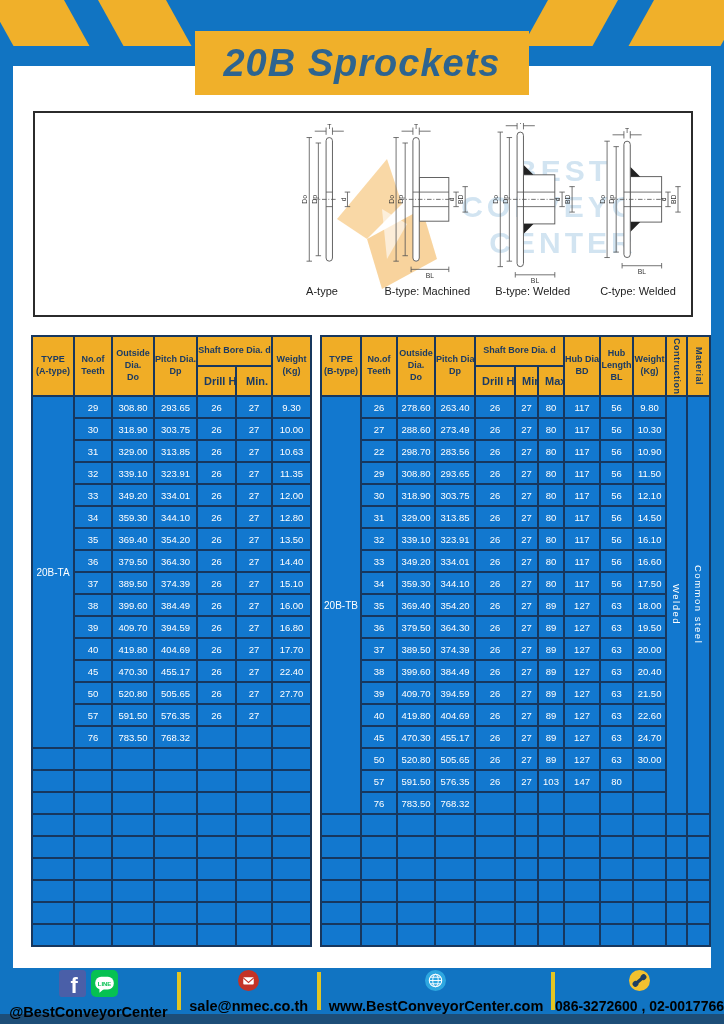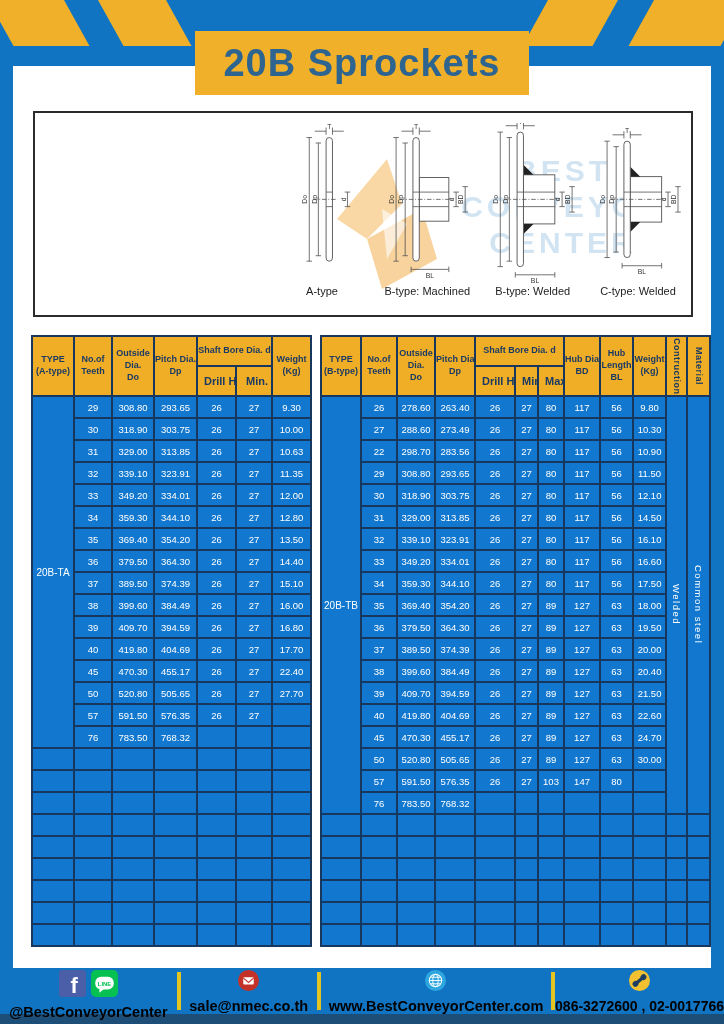--- a/index.html
+++ b/index.html
@@ -8,21 +8,21 @@
   
   .top-band{position:absolute;left:0;top:0;width:724px;height:66px;background:#1174c2;overflow:hidden;}
   .stripe{position:absolute;top:0;height:46px;background:#f0b02a;}
   .sL{transform:skewX(29deg);transform-origin:0 0;}
   .sR{transform:skewX(-29deg);transform-origin:0 0;}
   .st1{left:-12px;width:76px;} .st2{left:98px;width:68px;}
   .st3{left:548px;width:70px;} .st4{left:654px;width:92px;}
   .page-white{position:absolute;left:13px;top:66px;width:698px;height:902px;background:#ffffff;}
   
   .banner{position:absolute;left:195px;top:31px;width:334px;height:64px;background:#f0b02a;
-          display:flex;align-items:center;justify-content:center;z-index:6;}
+          display:flex;align-items:center;justify-content:center;z-index:6;font-style:italic;}
   .banner span{font-size:38px;font-weight:bold;color:#2d6490;letter-spacing:1px;}
   
   .spec-box{position:absolute;left:33px;top:111px;width:660px;height:206px;background:#fff;
             border:2px solid #2b2b2b;box-sizing:border-box;overflow:hidden;z-index:3;}
   .wm-orange{position:absolute;left:292px;top:36px;opacity:.45;}
   .wm-text{position:absolute;left:388px;top:40px;width:280px;text-align:center;opacity:.35;
            color:#7fb4da;font-weight:bold;font-size:30px;line-height:36px;letter-spacing:4px;}
   .spec-text{position:absolute;left:14px;top:44px;color:#1e6389;font-weight:bold;
              font-size:15px;line-height:26px;white-space:nowrap;}
   .diagrams{position:absolute;left:236px;top:10px;width:418px;height:186px;display:flex;

